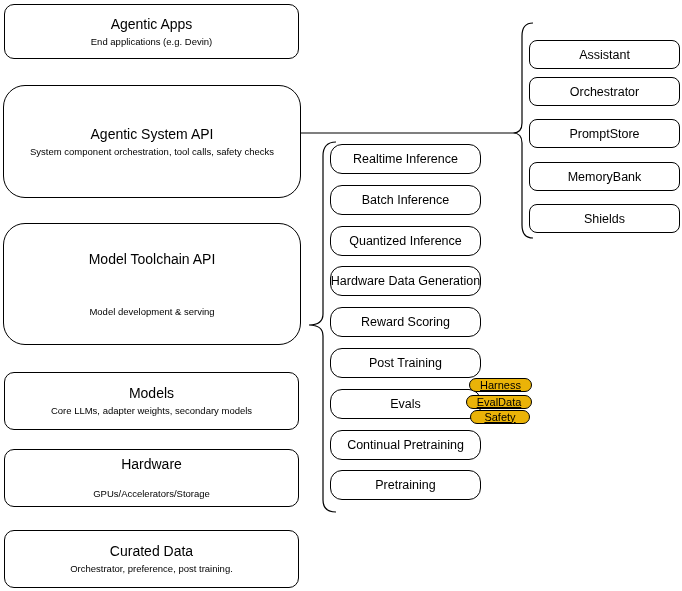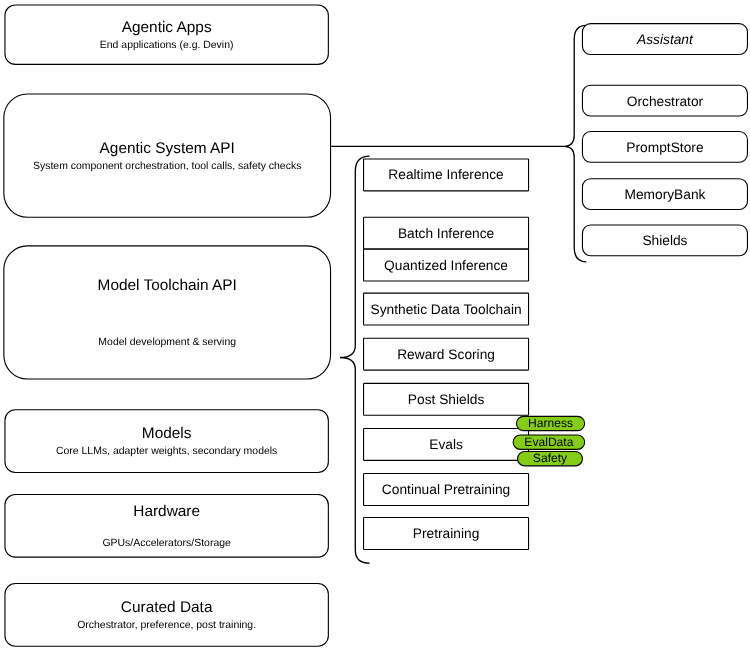--- a/index.html
+++ b/index.html
@@ -45,21 +45,21 @@
     font-size: 9.5px;
     line-height: 12px;
     white-space: nowrap;
   }
   .mid-box {
     position: absolute;
     left: 330px;
     width: 151px;
     height: 30px;
     border: 1px solid #000000;
-    border-radius: 1px;
+    border-radius: 12px;
     background: #ffffff;
     display: flex;
     align-items: center;
     justify-content: center;
     font-size: 12.5px;
     white-space: nowrap;
     box-sizing: border-box;
     z-index: 2;
   }
   .right-box {
@@ -75,29 +75,30 @@
     justify-content: center;
     font-size: 12.5px;
     white-space: nowrap;
     box-sizing: border-box;
     z-index: 2;
   }
   .pill {
     position: absolute;
     border: 1px solid #000000;
     border-radius: 8px;
-    background: #84cc16;
+    background: #eab308;
     display: flex;
     align-items: center;
     justify-content: center;
     font-size: 11px;
     line-height: 11px;
     white-space: nowrap;
     box-sizing: border-box;
     z-index: 3;
+    text-decoration: underline;
   }
   svg.overlay {
     position: absolute;
     left: 0;
     top: 0;
     z-index: 1;
   }
 </style>
 </head>
 <body>
@@ -134,32 +135,32 @@
     <div class="layer-title">Hardware</div>
     <div class="layer-subtitle">GPUs/Accelerators/Storage</div>
   </div>
 
   <div class="layer" style="top:530px;height:58px;">
     <div class="layer-title">Curated Data</div>
     <div class="layer-subtitle">Orchestrator, preference, post training.</div>
   </div>
 
   <div class="mid-box" style="top:144px;">Realtime Inference</div>
-  <div class="mid-box" style="top:185px;margin-top:12px;">Batch Inference</div>
+  <div class="mid-box" style="top:185px;">Batch Inference</div>
   <div class="mid-box" style="top:226px;">Quantized Inference</div>
-  <div class="mid-box" style="top:266px;">Synthetic Data Toolchain</div>
+  <div class="mid-box" style="top:266px;">Hardware Data Generation</div>
   <div class="mid-box" style="top:307px;">Reward Scoring</div>
-  <div class="mid-box" style="top:348px;">Post Shields</div>
+  <div class="mid-box" style="top:348px;">Post Training</div>
   <div class="mid-box" style="top:389px;">Evals</div>
   <div class="mid-box" style="top:430px;">Continual Pretraining</div>
   <div class="mid-box" style="top:470px;">Pretraining</div>
 
   <div class="pill" style="left:469px;top:378px;width:63px;height:14px;">Harness</div>
   <div class="pill" style="left:466px;top:395px;width:66px;height:14px;">EvalData</div>
   <div class="pill" style="left:470px;top:410px;width:60px;height:14px;">Safety</div>
 
-  <div class="right-box" style="top:21px;font-style:italic;">Assistant</div>
+  <div class="right-box" style="top:40px;">Assistant</div>
   <div class="right-box" style="top:77px;">Orchestrator</div>
   <div class="right-box" style="top:119px;">PromptStore</div>
   <div class="right-box" style="top:162px;">MemoryBank</div>
   <div class="right-box" style="top:204px;">Shields</div>
 
 </div>
 
 </body></html>

